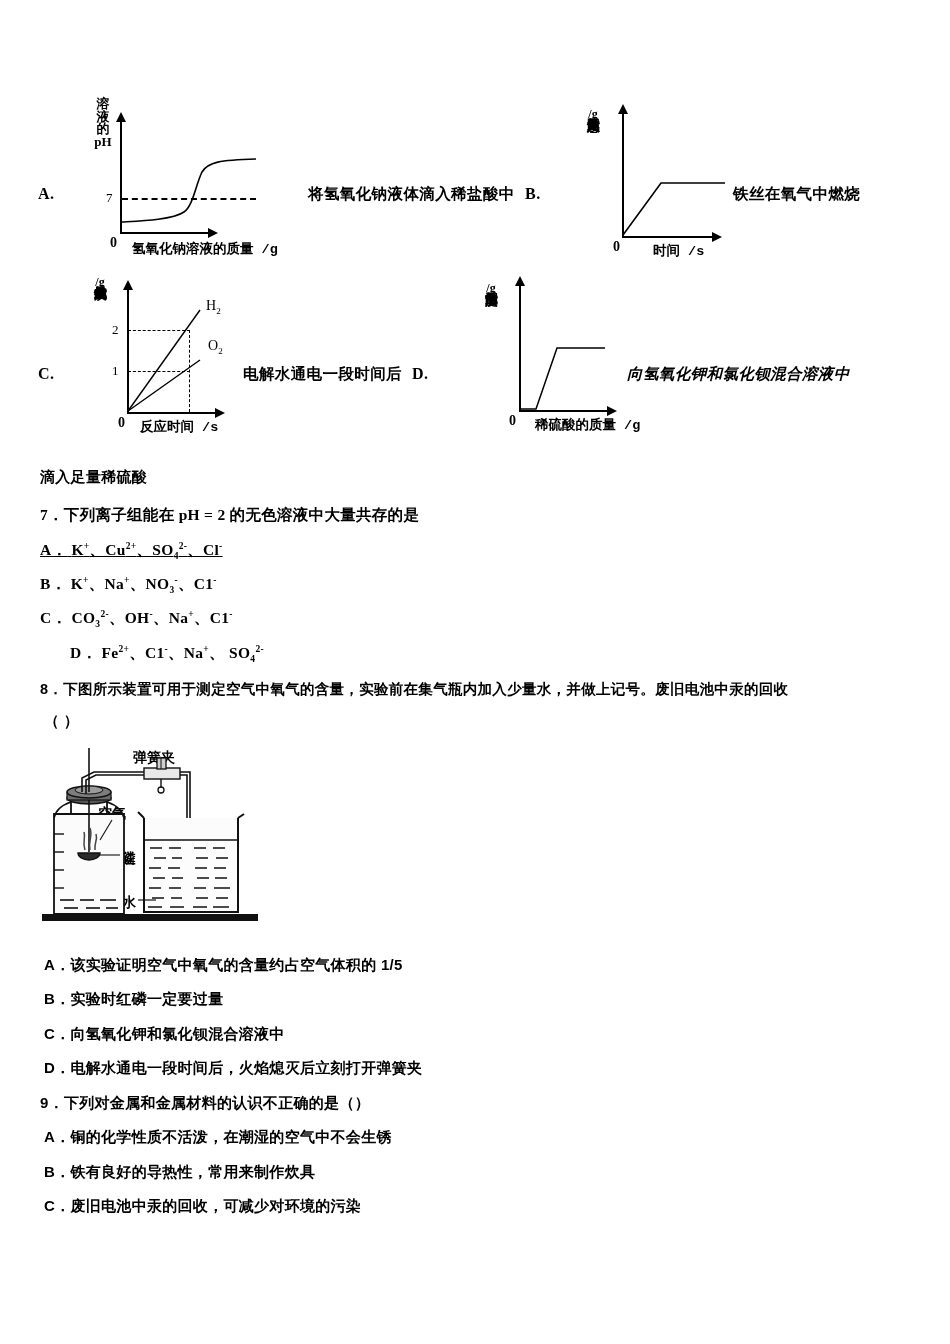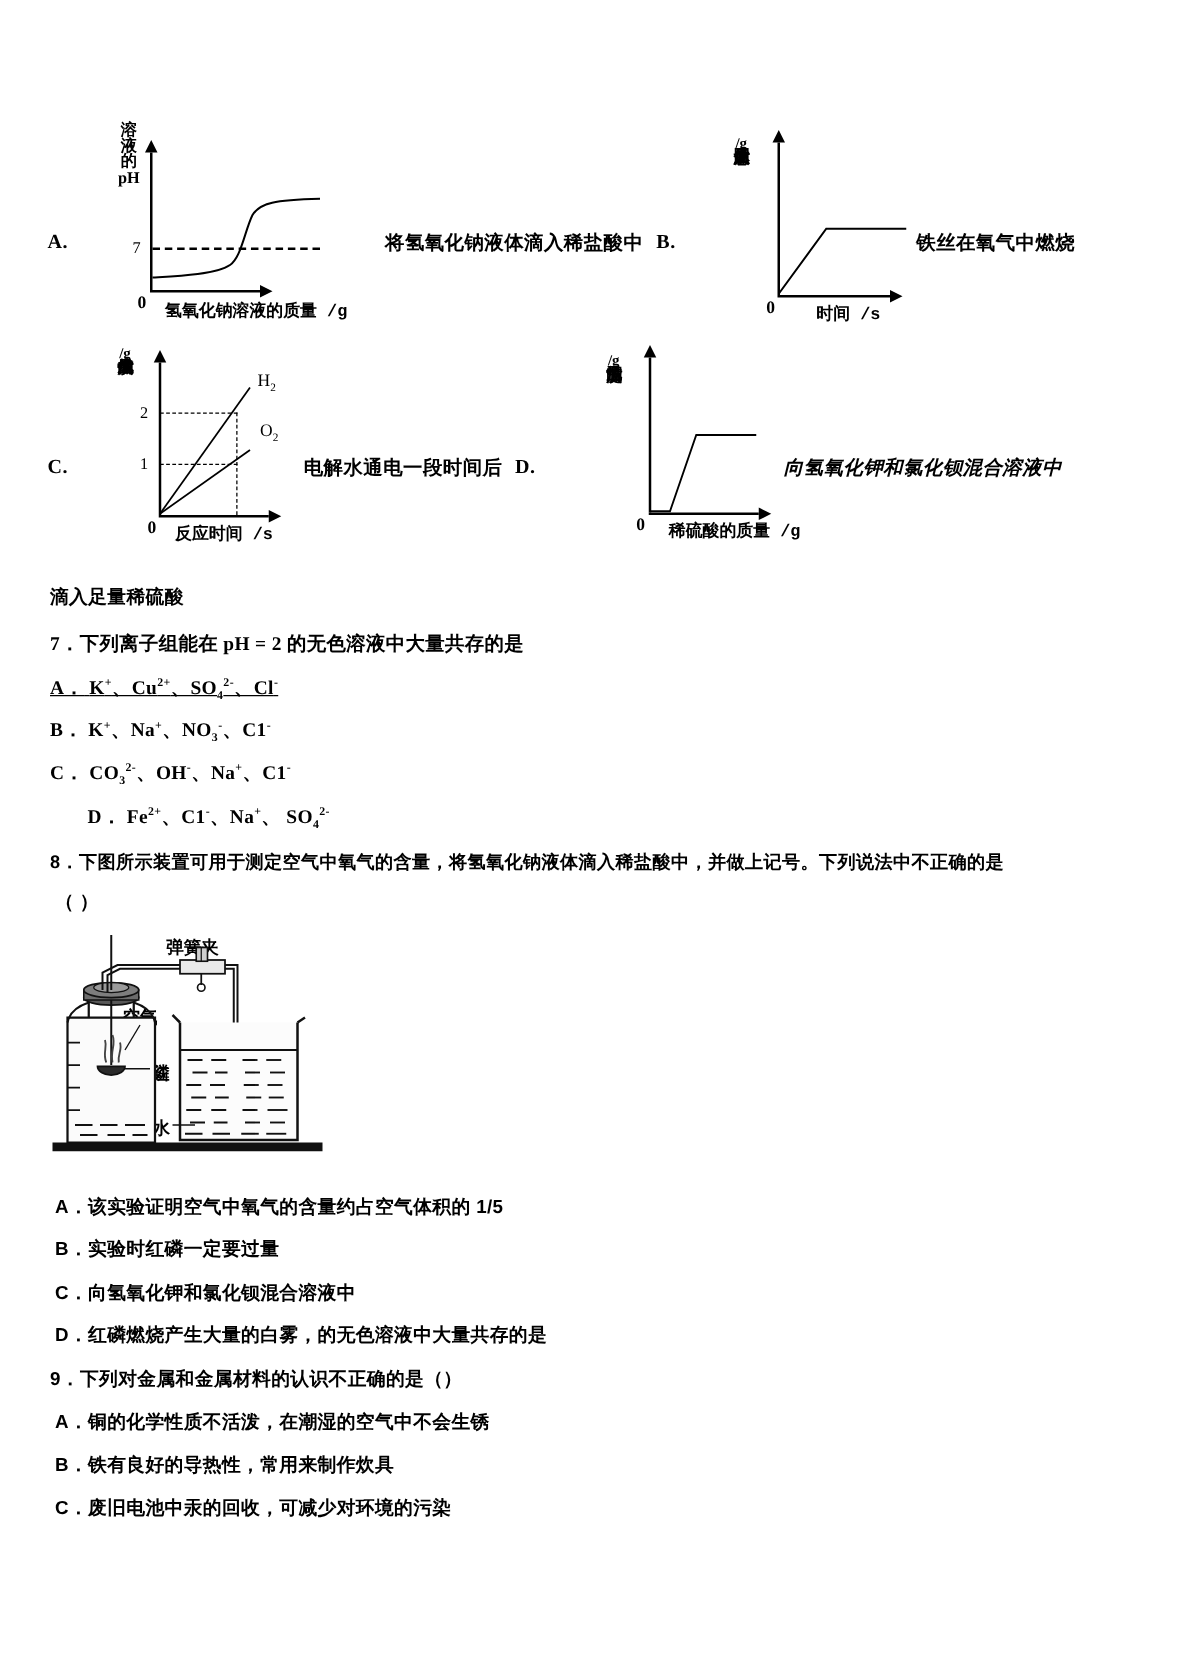--- a/index.html
+++ b/index.html
@@ -323,21 +323,21 @@
   <div class="txt-serif" style="left:40px; top:608px;">
     <span>C．</span>
     <span>CO<sub>3</sub><sup>2-</sup>、OH<sup>-</sup>、Na<sup>+</sup>、C1<sup>-</sup></span>
   </div>
   <div class="txt-serif" style="left:40px; top:643px;margin-left:30px;">
     <span>D．</span>
     <span>Fe<sup>2+</sup>、C1<sup>-</sup>、Na<sup>+</sup>、 SO<sub>4</sub><sup>2-</sup></span>
   </div>
 
   <div class="txt" style="left:40px; top:680px; font-size:14.5px;">
-    <span>8．</span><span>下图所示装置可用于测定空气中氧气的含量，将氢氧化钠液体滴入稀盐酸中，并做上记号。下列说法中不正确的是</span>
+    <span>8．</span><span>下图所示装置可用于测定空气中氧气的含量，实验前在集气瓶内加入少量水，并做上记号。废旧电池中汞的回收</span>
   </div>
   <div class="txt" style="left:44px; top:712px;">（    ）</div>
 
   <div class="apparatus">
 
     <span class="app-label" style="left:95px; top:2px;">弹簧夹</span>
     <span class="app-label" style="left:60px; top:58px;">空气</span>
     <span class="app-label vert" style="left:84px; top:92px;">红磷</span>
     <span class="app-label" style="left:84px; top:147px;">水</span>
 
@@ -438,21 +438,21 @@
   <div class="txt" style="left:44px; top:956px;">
     <span>A．</span><span>该实验证明空气中氧气的含量约占空气体积的 1/5</span>
   </div>
   <div class="txt" style="left:44px; top:990px;">
     <span>B．</span><span>实验时红磷一定要过量</span>
   </div>
   <div class="txt" style="left:44px; top:1025px;">
     <span>C．</span><span>向氢氧化钾和氯化钡混合溶液中</span>
   </div>
   <div class="txt" style="left:44px; top:1059px;">
-    <span>D．</span><span>红磷燃烧产生大量的白雾，的无色溶液中大量共存的是</span>
+    <span>D．</span><span>电解水通电一段时间后，火焰熄灭后立刻打开弹簧夹</span>
   </div>
 
   <div class="txt" style="left:40px; top:1094px;">
     <span>9．</span><span>下列对金属和金属材料的认识不正确的是（）</span>
   </div>
   <div class="txt" style="left:44px; top:1128px;">
     <span>A．</span><span>铜的化学性质不活泼，在潮湿的空气中不会生锈</span>
   </div>
   <div class="txt" style="left:44px; top:1197px;">
     <span>C．</span><span>废旧电池中汞的回收，可减少对环境的污染</span>

